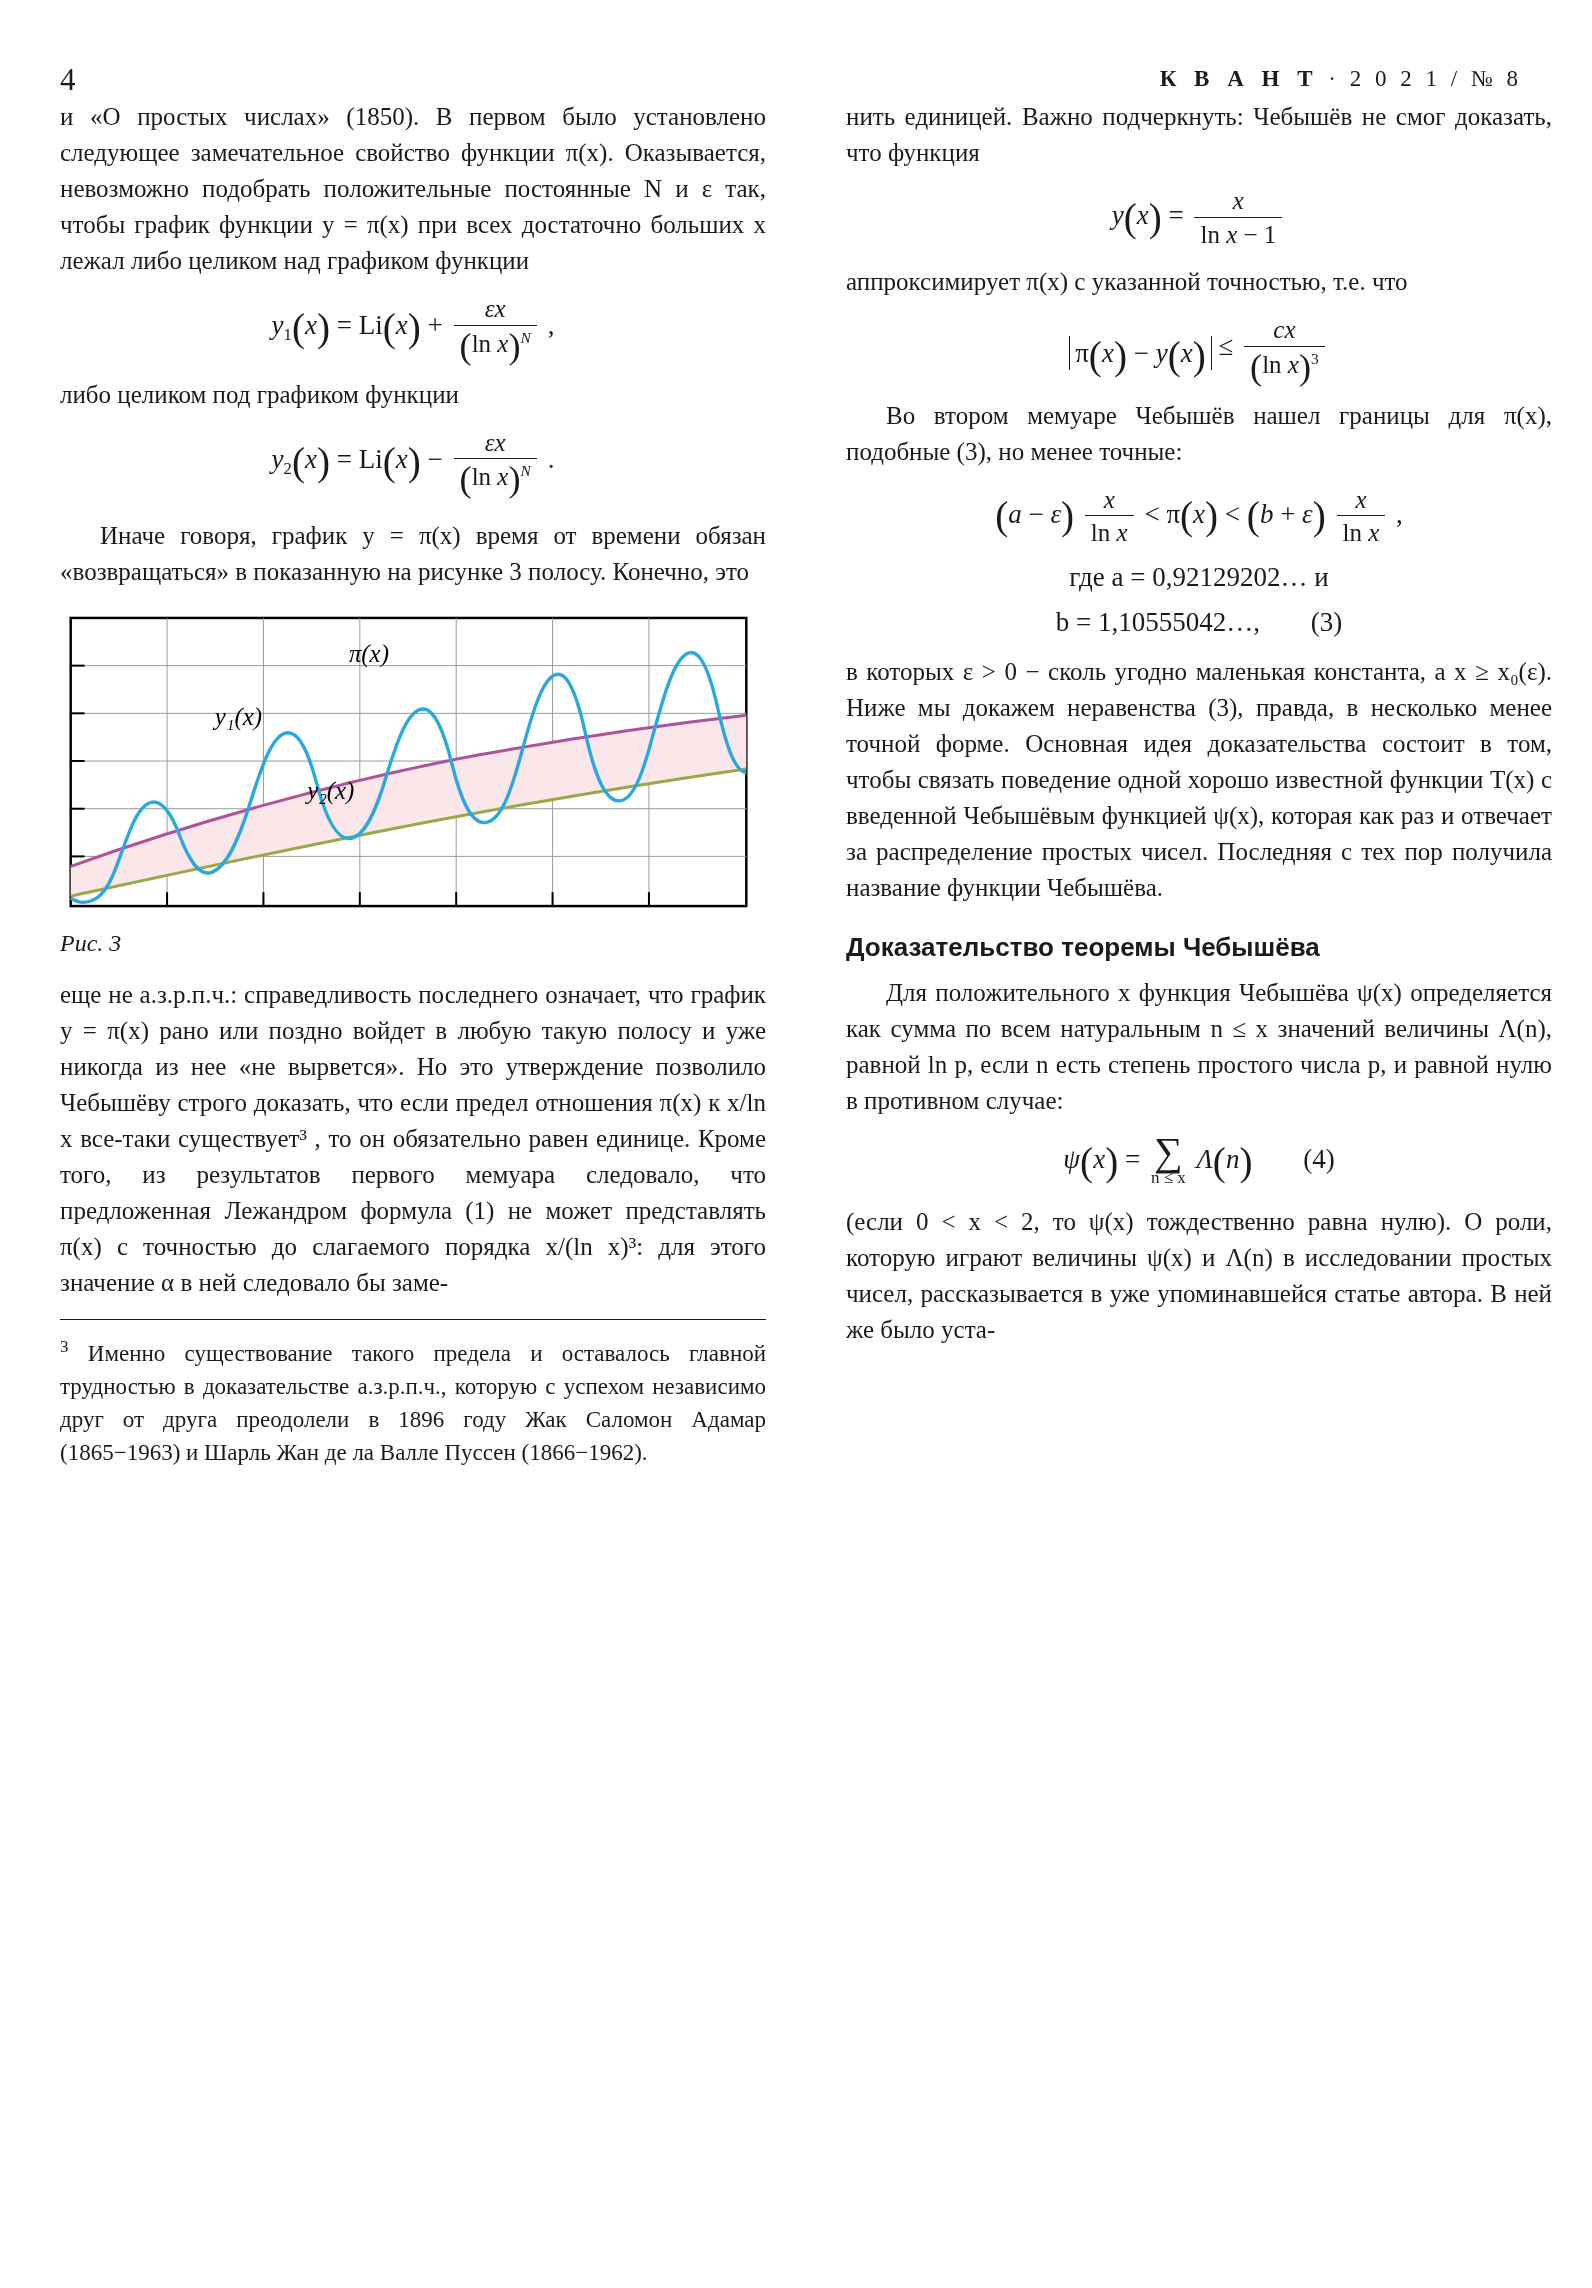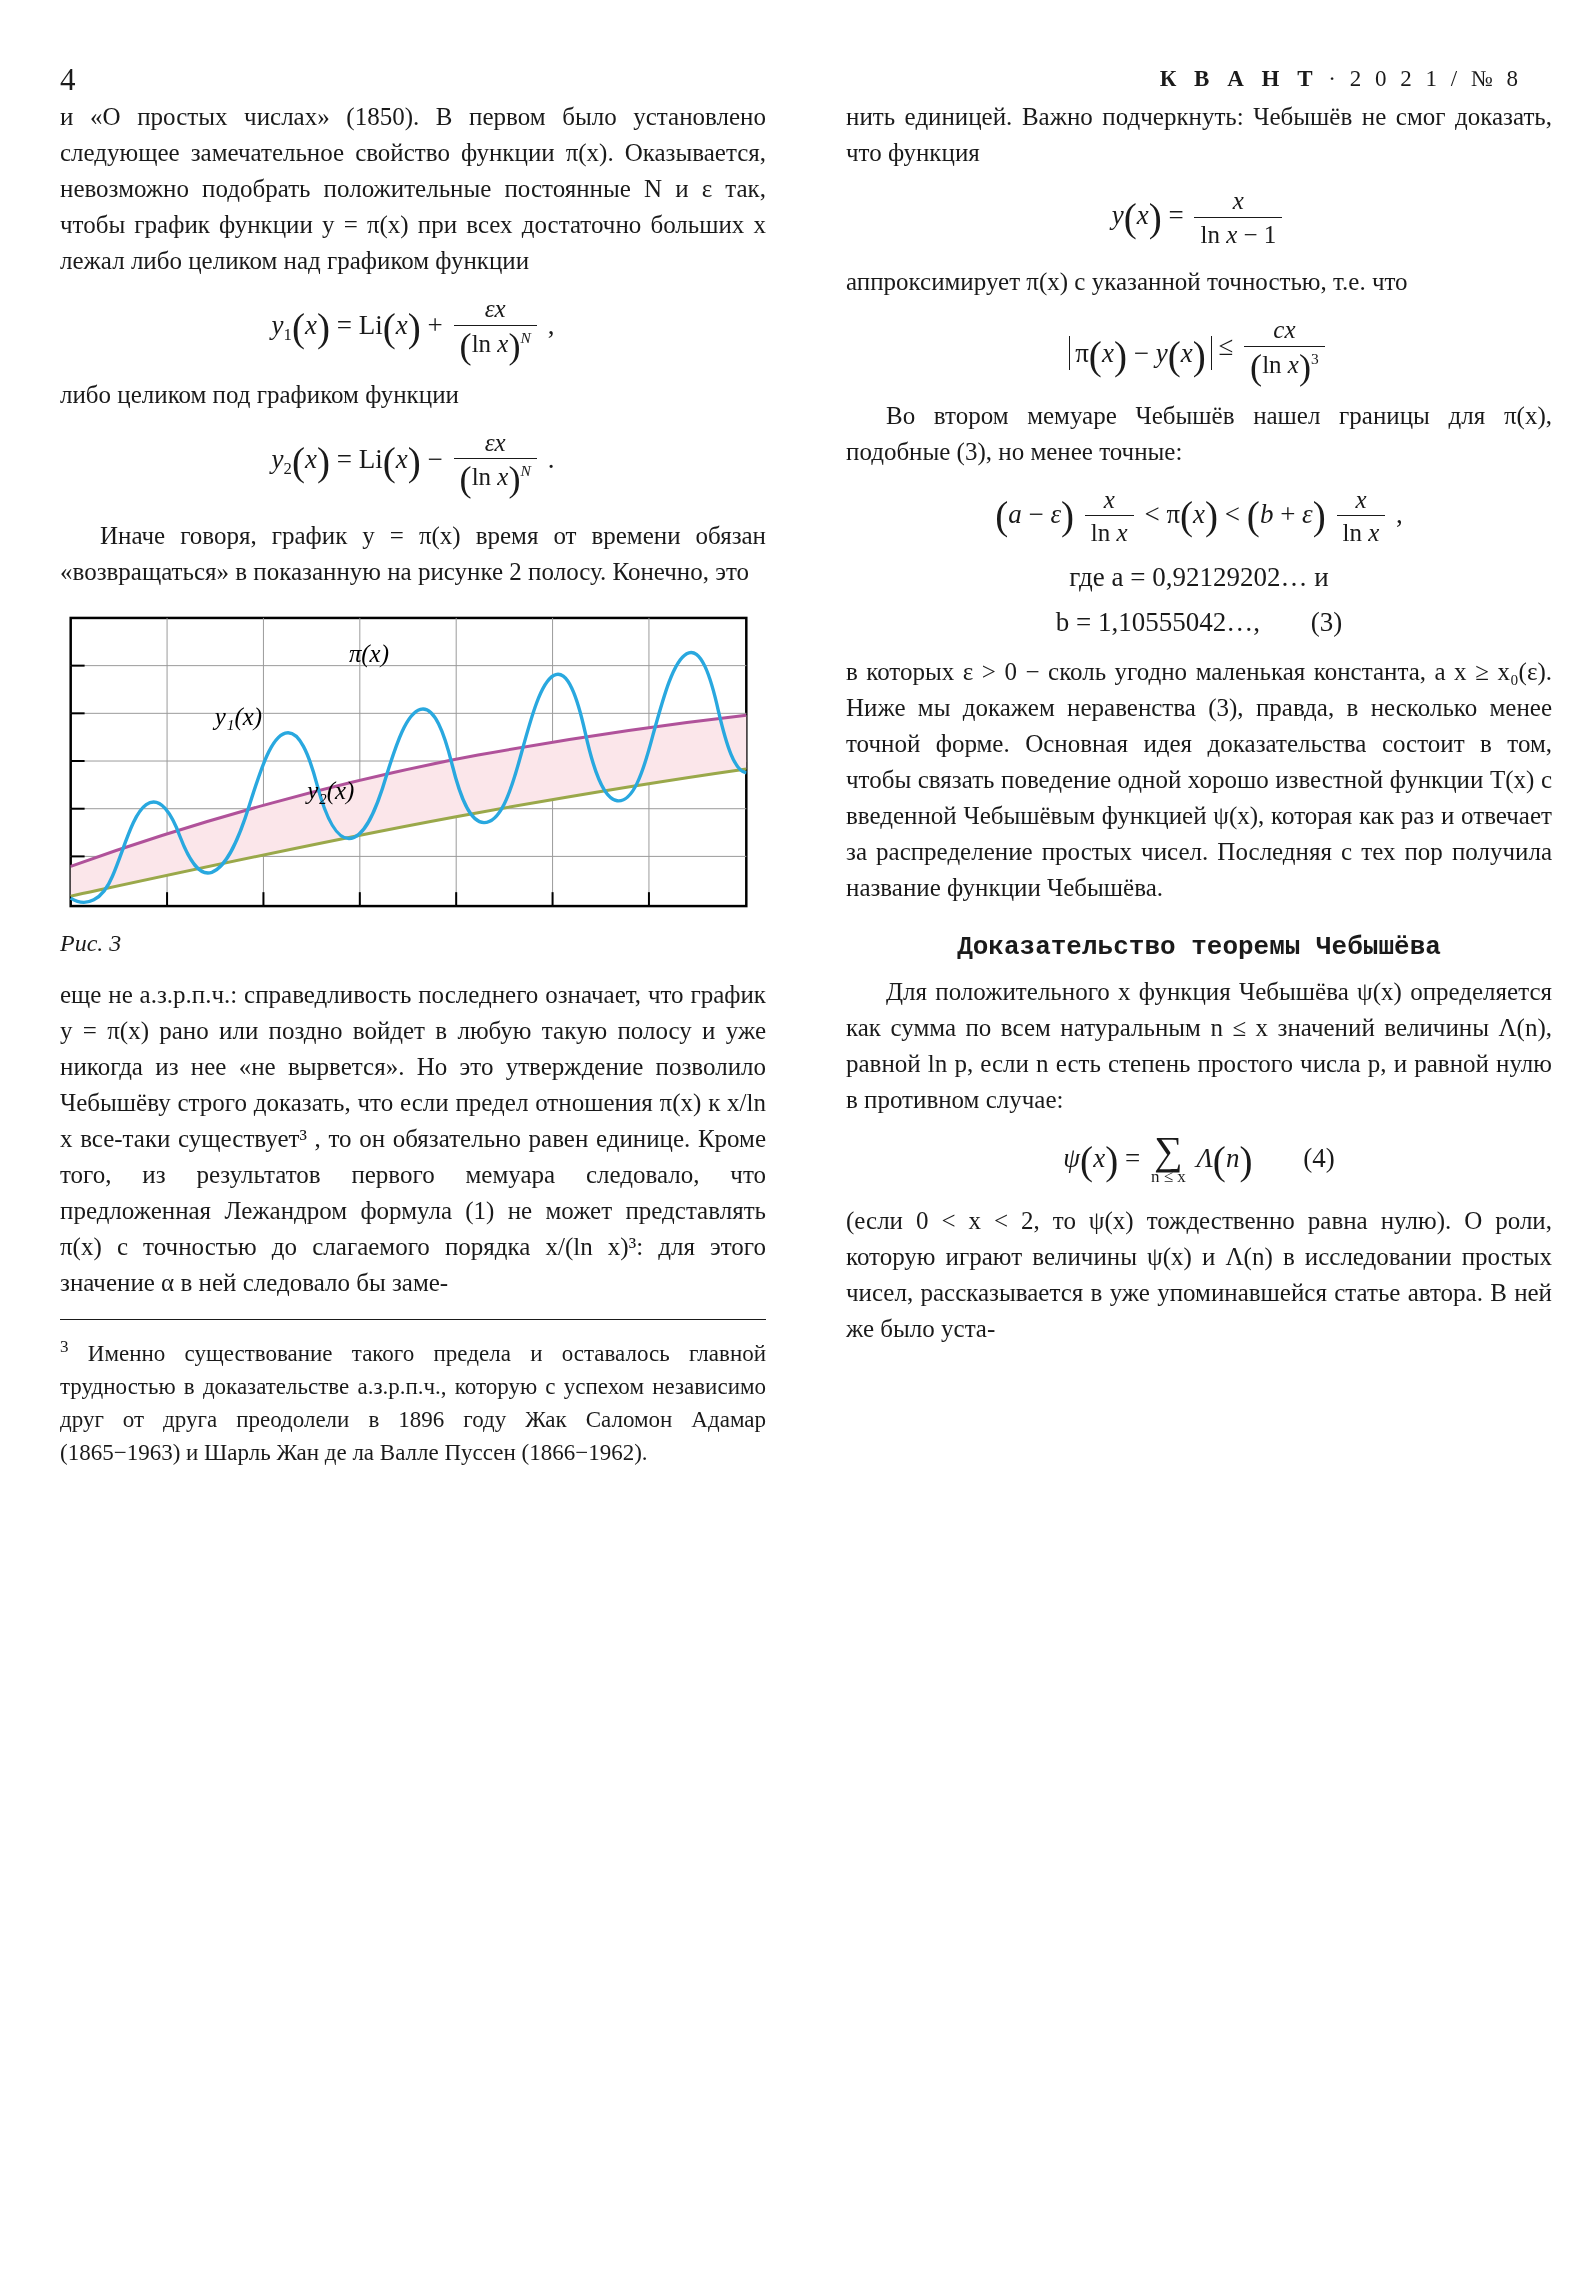--- a/index.html
+++ b/index.html
@@ -153,25 +153,25 @@
   }
   .footnote {
     font-size: 23px;
     line-height: 33px;
     text-align: justify;
     font-family: "Liberation Serif", serif;
   }
   .footnote .fnum { font-size: 17px; vertical-align: super; }
   
   h2.section {
-    font-family: Liberation Mono, monospace;
+    font-family: Liberation Sans, sans-serif;
     font-size: 26px;
     font-weight: bold;
     margin: 26px 0 12px 0;
-    text-align: center;
+    text-align: left;
   }
 </style>
 </head>
 <body>
 
 <div class="page">
 
   <div class="header">
     <div class="page-number">4</div>
     <div class="header-title">
@@ -201,21 +201,21 @@
       <div class="math">
         <span class="mi">y</span><sub class="sm">2</sub><span class="big-paren">(</span><span class="mi">x</span><span class="big-paren">)</span> = Li<span class="big-paren">(</span><span class="mi">x</span><span class="big-paren">)</span> −
         <span class="frac">
           <span class="num"><span class="mi">ε</span><span class="mi">x</span></span>
           <span class="den"><span class="big-paren">(</span>ln&nbsp;<span class="mi">x</span><span class="big-paren">)</span><sup class="sm"><span class="mi">N</span></sup></span>
         </span>
         .
       </div>
 
       <div class="gap-s"></div>
-      <p class="body indent">Иначе говоря, график y = π(x) время от времени обязан «возвращаться» в показанную на рисунке 2 полосу. Конечно, это</p>
+      <p class="body indent">Иначе говоря, график y = π(x) время от времени обязан «возвращаться» в показанную на рисунке 3 полосу. Конечно, это</p>
 
       <div class="figure-wrap">
         <svg width="697" height="308" viewBox="0 0 700 310">
 
           <rect x="10" y="8" width="680" height="290" fill="#ffffff" stroke="#000000" stroke-width="2.5"></rect>
 
           <g stroke="#9a9a9a" stroke-width="1">
             <line x1="10" y1="56" x2="690" y2="56"></line>
             <line x1="10" y1="104" x2="690" y2="104"></line>
             <line x1="10" y1="152" x2="690" y2="152"></line>

